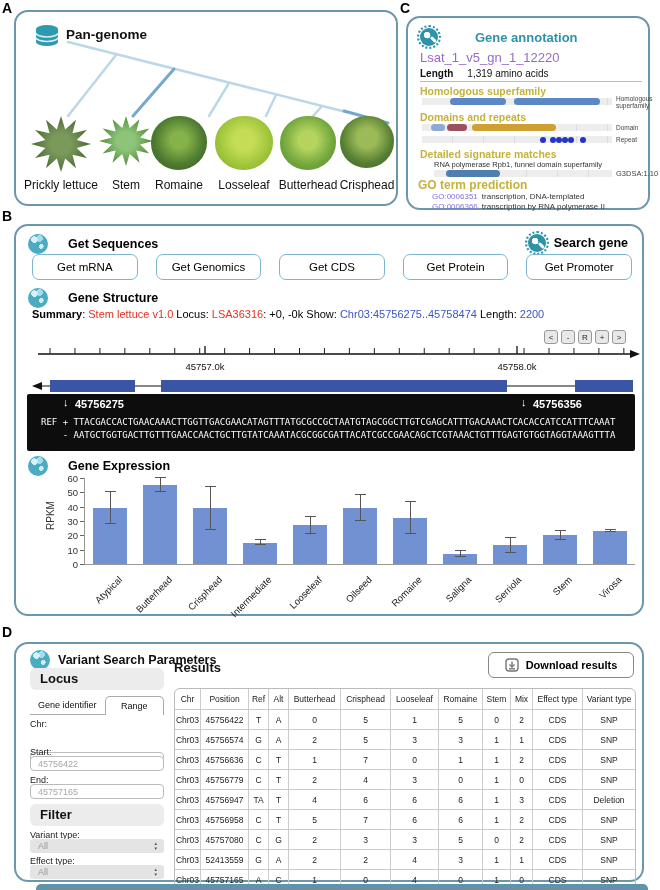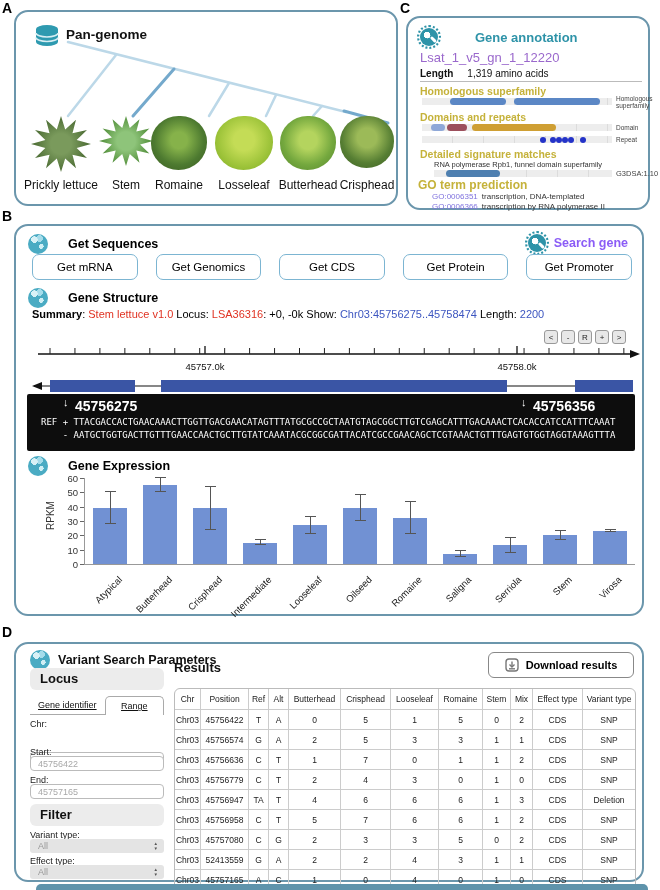--- a/index.html
+++ b/index.html
@@ -54,37 +54,37 @@
   .sig-name{position:absolute;left:26px;font-size:7.5px;color:#333;}
   .go-h{position:absolute;left:10px;font-size:12px;font-weight:bold;color:#c5b23a;}
   .go-line{position:absolute;left:24px;font-size:8px;color:#333;white-space:nowrap;}
   .go-line .goid{color:#7f72de;margin-right:4px;}
 
   
   #panelB{left:14px;top:224px;width:630px;height:392px;}
   .b-hdr{position:absolute;display:flex;align-items:center;gap:20px;}
   .b-hdr span{font-size:12.5px;font-weight:bold;color:#000;}
   #searchGene{position:absolute;right:14px;top:8px;display:flex;align-items:center;gap:8px;cursor:pointer;}
-  #searchGene span{font-size:12.5px;font-weight:bold;color:#8b5cf6;}
+  #searchGene span{font-size:12.5px;font-weight:bold;color:#000000;}
   #seqBtns{position:absolute;left:16px;top:28px;width:600px;display:flex;gap:18px;}
   .seq-btn{flex:1;height:26px;background:#fff;border:1.5px solid #7cb5d2;border-radius:7px;
     font-size:11.5px;color:#000;font-family:"Liberation Sans",sans-serif;cursor:pointer;}
   #summaryLine{position:absolute;left:16px;top:82px;font-size:11px;white-space:nowrap;}
   .sum-bold{font-weight:bold;color:#000;}
   .sum-plain{color:#000;}
   .sum-red{color:#e03222;}
   .sum-blue{color:#3d56c0;}
   #navBtns{position:absolute;right:16px;top:104px;display:flex;gap:3px;}
   .nav-btn{width:14px;height:14px;background:#e8e8e8;border:1px solid #999;border-radius:3px;
     font-size:8px;line-height:11px;text-align:center;padding:0;cursor:pointer;color:#222;
     font-family:"Liberation Sans",sans-serif;}
   #structSvg{position:absolute;left:8px;top:116px;}
   #seqBox{position:absolute;left:11px;top:168px;width:608px;height:57px;background:#0d0d0d;border-radius:2px;}
   .seq-arrow{position:absolute;color:#fff;font-size:11px;font-weight:bold;top:2px;}
-  .seq-pos{position:absolute;color:#fff;font-size:14px;font-weight:bold;top:4px;}
+  .seq-pos{position:absolute;color:#fff;font-size:11px;font-weight:bold;top:4px;}
   .seq-pre{position:absolute;left:10px;margin:4px;color:#fff;font-family:"DejaVu Sans Mono",monospace;
     font-size:9px;line-height:13px;white-space:pre;}
   
   #chart{position:absolute;left:28px;top:246px;width:596px;height:142px;}
   #plot{position:absolute;left:40px;top:6px;width:550px;height:86px;
     border-left:1px solid #999;border-bottom:1px solid #999;}
   .ytick-lab{position:absolute;width:28px;text-align:right;font-size:9.5px;color:#333;left:6px;}
   .ytick-mark{position:absolute;width:4px;height:1px;background:#666;left:36px;}
   #rpkm{position:absolute;left:-8px;top:38px;font-size:10px;color:#333;transform:rotate(-90deg);}
   .bar{position:absolute;bottom:0;background:#7191d3;}
@@ -93,21 +93,21 @@
   .cat-lab{position:absolute;font-size:9.5px;color:#222;white-space:nowrap;
     transform:rotate(-45deg);transform-origin:100% 0;top:96px;}
 
   
   #panelD{left:14px;top:642px;width:630px;height:240px;}
   #panelD .hdr{position:absolute;left:14px;top:6px;display:flex;align-items:center;gap:8px;}
   #panelD .hdr span{font-size:12.5px;font-weight:bold;}
   .d-bar{position:absolute;left:14px;width:134px;height:22px;background:#ececec;border-radius:6px;
     font-size:13px;font-weight:bold;line-height:22px;padding-left:10px;box-sizing:border-box;}
   #tabs{position:absolute;left:14px;top:52px;width:134px;height:19px;display:flex;font-size:9px;}
-  .tab{text-align:center;line-height:18px;box-sizing:border-box;cursor:pointer;text-decoration:underline;}
+  .tab{text-align:center;line-height:18px;box-sizing:border-box;cursor:pointer;}
   .tab-inactive{flex:1.3;border-bottom:1px solid #aaa;}
   .tab-active{flex:1;border:1px solid #aaa;border-bottom:none;border-radius:5px 5px 0 0;background:#fff;}
   .fld-lab{position:absolute;left:14px;font-size:9px;color:#222;}
   .fld-inp{position:absolute;left:14px;width:134px;height:15px;border:1px solid #bbb;border-radius:4px;
     box-sizing:border-box;font-size:9px;color:#a8a8a8;padding:0 7px;font-family:"Liberation Sans",sans-serif;}
   .sel{position:absolute;left:14px;width:134px;height:14px;background:#e4e4e4;border-radius:3px;
     font-size:9px;color:#999;line-height:14px;padding-left:8px;box-sizing:border-box;cursor:pointer;}
   .spinner{position:absolute;right:6px;top:2px;display:flex;flex-direction:column;font-size:4.5px;
     line-height:5px;color:#555;}
   .spinner::before{content:"▲";}

